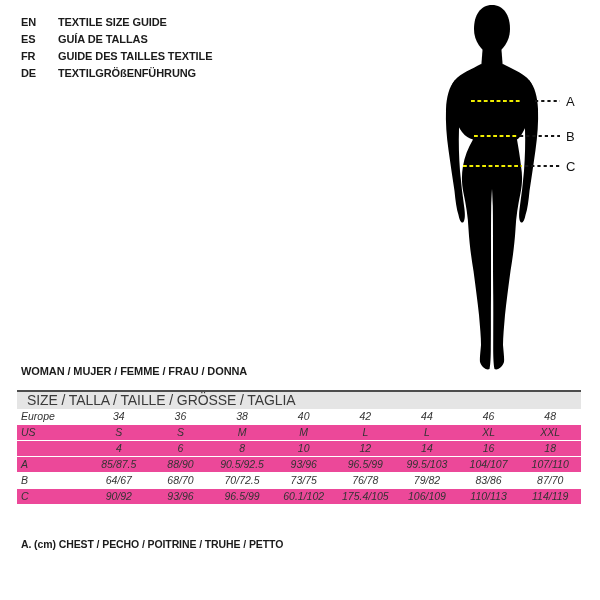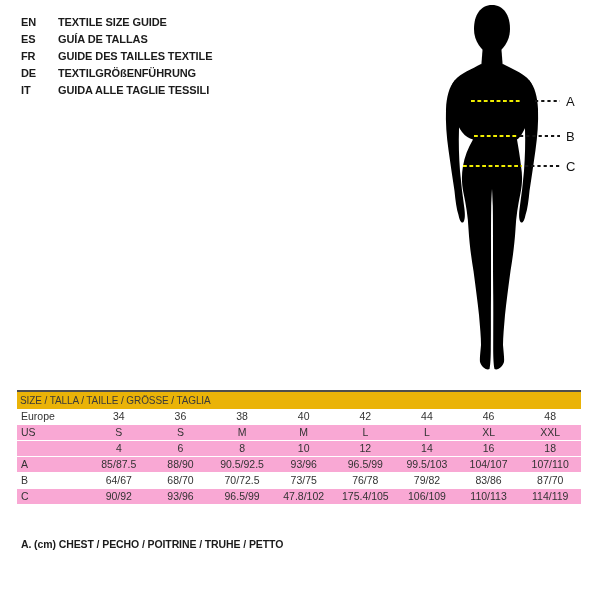--- a/index.html
+++ b/index.html
@@ -31,31 +31,31 @@
     position:absolute; left:21px; top:365px; font-size:11px; font-weight:700;
     color:#1b1b1b; letter-spacing:-0.1px; white-space:nowrap;
   }
 
   
   .table-wrap {
     position:absolute; left:17px; top:390px; width:564px;
     border-top:2px solid #4d4d4d;
   }
   .table-header {
-    height:17px; line-height:17px; background:#eab308; color:#3a3a3a;
-    font-size:10px; padding-left:3px; letter-spacing:-0.1px;
-  }
-  table.size-table { width:564px; border-collapse:collapse; table-layout:fixed; }
+    height:17px; line-height:17px; background:#e5e5e5; color:#3a3a3a;
+    font-size:14px; padding-left:10px; letter-spacing:-0.1px;
+  }
+  table.size-table { width:564px; border-collapse:collapse; table-layout:fixed;font-style:italic; }
   table.size-table td {
     height:15px; line-height:15px; font-size:10.5px; color:#333333;
     text-align:center; padding:0; border-bottom:1px solid #ffffff;
     white-space:nowrap; overflow:hidden;
   }
   table.size-table td.lbl { text-align:left; padding-left:4px; }
-  table.size-table tr.shaded { background:#f9a8d4; }
+  table.size-table tr.shaded { background:#ec4899; }
   col.lbl-col { width:71px; }
 
   
   .legend { position:absolute; left:21px; top:538px; }
   .legend-line {
     font-size:10.5px; font-weight:700; color:#1b1b1b; height:12.8px;
     line-height:12.8px; letter-spacing:-0.1px; white-space:nowrap;
   }
 </style>
 </head>
@@ -72,24 +72,20 @@
         <span class="lang-code">ES</span>
         <span class="lang-label">GUÍA DE TALLAS</span>
       </div>
       <div class="lang-row">
         <span class="lang-code">FR</span>
         <span class="lang-label">GUIDE DES TAILLES TEXTILE</span>
       </div>
       <div class="lang-row">
         <span class="lang-code">DE</span>
         <span class="lang-label">TEXTILGRÖßENFÜHRUNG</span>
-      </div>
-      <div class="lang-row">
-        <span class="lang-code">IT</span>
-        <span class="lang-label">GUIDA ALLE TAGLIE TESSILI</span>
       </div>
     </div>
 
   <svg class="figure" viewBox="0 0 180 378" aria-hidden="true">
     <g fill="#000000">
 
       <path d="M72,5 C83.5,5 90,15 90,29 C90,41 83,51.5 72,55.5 C61,51.5 54,41 54,29 C54,15 60.5,5 72,5 Z"></path>
 
       <path d="M63,44 L81,44 L83,69 L61,69 Z"></path>
 
@@ -163,20 +159,21 @@
       <line x1="115" y1="101" x2="140" y2="101"></line>
       <line x1="100" y1="136" x2="140" y2="136"></line>
       <line x1="105" y1="166" x2="140" y2="166"></line>
     </g>
 
     <text x="146" y="105.5">A</text>
     <text x="146" y="140.5">B</text>
     <text x="146" y="170.5">C</text>
   </svg>
 
+  <div class="gender-heading">WOMAN / MUJER / FEMME / FRAU / DONNA</div>
 
   <div class="table-wrap">
     <div class="table-header">SIZE / TALLA / TAILLE / GRÖSSE / TAGLIA</div>
     <table class="size-table">
       <colgroup>
         <col class="lbl-col">
         <col>
           <col>
           <col>
           <col>
@@ -239,21 +236,21 @@
             <td>76/78</td>
             <td>79/82</td>
             <td>83/86</td>
             <td>87/70</td>
           </tr>
           <tr class="shaded">
             <td class="lbl">C</td>
             <td>90/92</td>
             <td>93/96</td>
             <td>96.5/99</td>
-            <td>47.8/102</td>
+            <td>60.1/102</td>
             <td>175.4/105</td>
             <td>106/109</td>
             <td>110/113</td>
             <td>114/119</td>
           </tr>
         </tbody>
     </table>
   </div>
 
   <div class="legend" id="legend">

